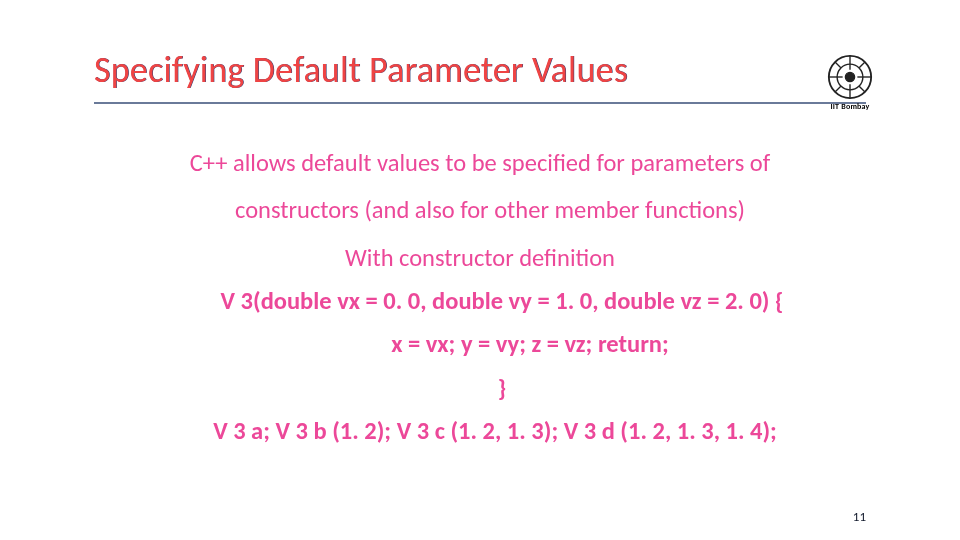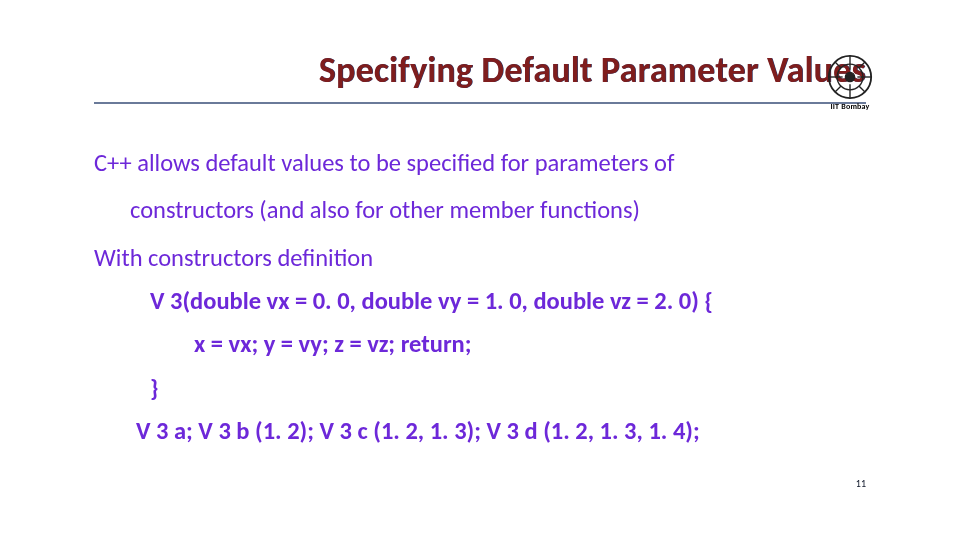--- a/index.html
+++ b/index.html
@@ -18,27 +18,26 @@
     box-sizing: border-box;
   }
   .header {
     position: absolute;
     left: 94px;
     right: 94px;
     top: 48px;
   }
   .title {
     font-size: 36px;
-    font-weight: 700;
-    color: #7f1d1d;
+    font-weight: 400;
+    color: #ef4444;
     text-shadow: 0.5px 0 0 #1f3f77;
     letter-spacing: 0.2px;
     margin: 0;
     padding-bottom: 4px;
-    text-align: right;
   }
   .underline {
     height: 2px;
     background: #6a7a99;
     margin-top: 6px;
   }
   .logo-wrap {
     position: absolute;
     right: 87px;
     top: 54px;
@@ -56,40 +55,41 @@
     margin-top: 1px;
     letter-spacing: 0.2px;
   }
   .body {
     position: absolute;
     left: 94px;
     right: 94px;
     top: 148px;
     font-size: 24.5px;
     line-height: 1.28;
-    color: #6d28d9;
+    color: #ec4899;
+    text-align: center;
   }
   .body .l1 { margin: 0; padding: 0; }
   .body .l2 { margin: 16px; padding-left: 20px; }
   .body .code1 { margin: 12px; padding-left: 44px; font-weight: 700; }
   .body .code2 { margin: 0; padding-left: 100px; font-weight: 700; }
   .body .examples { margin: 12px; padding-left: 30px; font-weight: 700; }
 
   .footer-left {
     position: absolute;
     left: 94px;
     bottom: 34px;
     font-size: 11px;
     color: #4a4a4a;
   }
   .footer-right {
     position: absolute;
     right: 94px;
-    bottom: 50px;
-    font-size: 10px;
+    bottom: 16px;
+    font-size: 13px;
     color: #0f172a;
   }
 </style>
 </head>
 <body>
 
 <div class="slide">
 
   <div class="header">
     <h1 class="title">Specifying Default Parameter Values</h1>
@@ -115,21 +115,21 @@
         <line x1="34" y1="50" x2="22" y2="50"></line>
         <line x1="66" y1="50" x2="78" y2="50"></line>
       </g>
     </svg>
     <div class="logo-caption">IIT Bombay</div>
   </div>
 
   <div class="body">
     <p class="l1">C++ allows default values to be specified for parameters of</p>
     <p class="l2">constructors (and also for other member functions)</p>
-    <p class="l1">With constructors definition</p>
+    <p class="l1">With constructor definition</p>
     <p class="code1">V 3(double vx = 0. 0, double vy = 1. 0,  double vz = 2. 0) {</p>
     <p class="code2">x = vx; y = vy; z = vz; return;</p>
     <p class="code1">}</p>
     <p class="examples">V 3 a;  V 3 b (1. 2);  V 3 c (1. 2, 1. 3);  V 3 d (1. 2, 1. 3, 1. 4);</p>
   </div>
 
   <div class="footer-right">11</div>
 
 </div>
 

